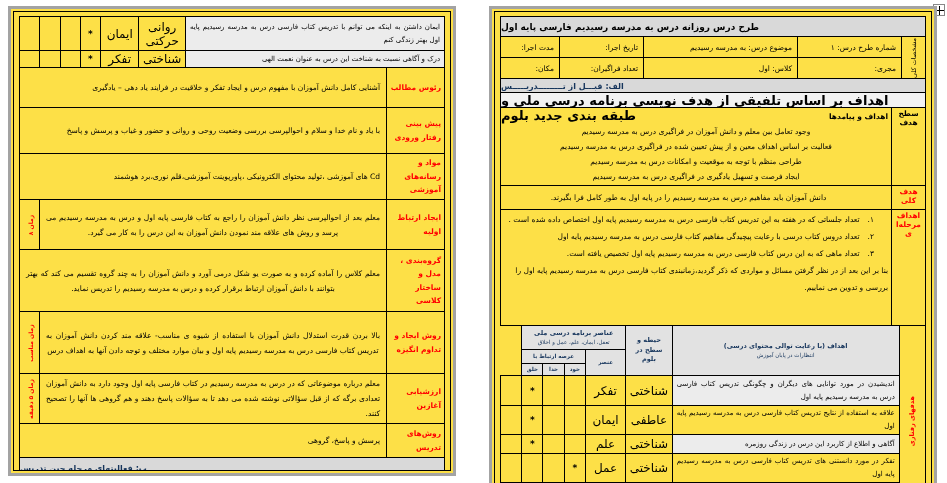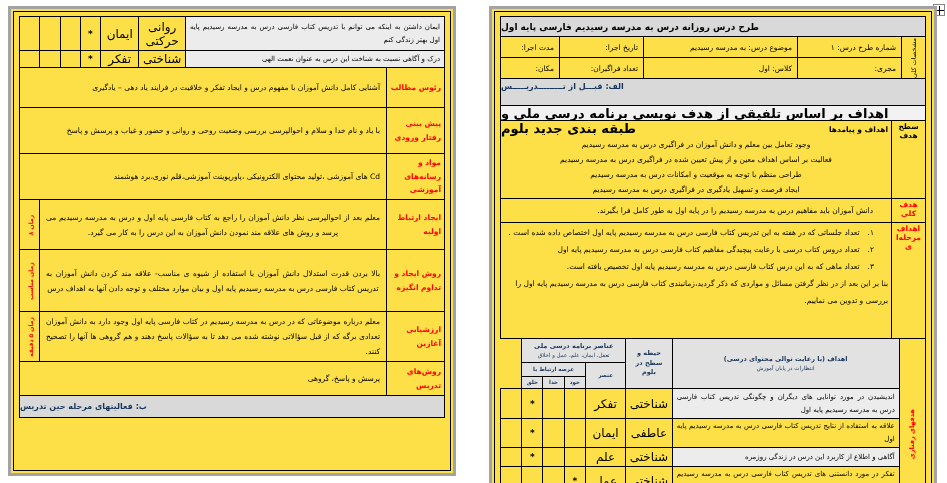--- a/index.html
+++ b/index.html
@@ -16,21 +16,21 @@
   .page-left  { left:8px;  width:448px; height:470px; }
   .stack > * + * { margin-top:-1px; }
 
   
   table { border-collapse:collapse; width:100%; table-layout:fixed; direction:rtl; }
   td { border:1px solid #000; font-size:7.5px; padding:1px 3px; vertical-align:middle; word-wrap:break-word; }
 
   
   .band { border:1px solid #000; text-align:left; font-weight:bold; }
   .band-title { background:#d9d9d9; font-size:9px; line-height:20px; height:21px; }
-  .band-gray  { background:#d9d9d9; color:#17365d; font-size:8px; line-height:15px; height:28px; }
+  .band-gray  { background:#d9d9d9; color:#17365d; font-size:8px; line-height:15px; height:15px; }
   .band-light { background:#f2f2f2; color:#000; font-size:13px; line-height:15px; height:16px; }
   .band-bottom{ background:#d9d9d9; color:#17365d; font-size:8px; line-height:22px; height:23px; }
 
   
   .info-table td { height:21px; font-size:7.5px; text-align:right; padding:1px 5px; }
   td.vcell { position:relative; padding:0; }
   .vtext { position:absolute; left:50%; top:50%;
            transform:translate(-50%,-50%) rotate(-90deg);
            white-space:nowrap; font-size:6.5px; }
 
@@ -121,21 +121,21 @@
           <td>
             <div class="level-head">اهداف و پیامدها</div>
             <div class="level-item">وجود تعامل بین معلم و دانش آموزان در فراگیری درس به مدرسه رسیدیم</div>
             <div class="level-item">فعالیت بر اساس اهداف معین و از پیش تعیین شده در فراگیری درس به مدرسه رسیدیم</div>
             <div class="level-item">طراحی منظم با توجه به موقعیت و امکانات درس به مدرسه رسیدیم</div>
             <div class="level-item">ایجاد فرصت و تسهیل یادگیری در فراگیری درس به مدرسه رسیدیم</div>
           </td>
         </tr>
         <tr style="height:24px">
           <td class="side-label red">هدف کلی</td>
-          <td style="vertical-align:middle; text-align:right; padding-right:18px">دانش آموزان باید مفاهیم درس به مدرسه رسیدیم را در پایه اول به طور کامل فرا بگیرند.</td>
+          <td style="vertical-align:middle; text-align:center; padding-right:18px">دانش آموزان باید مفاهیم درس به مدرسه رسیدیم را در پایه اول به طور کامل فرا بگیرند.</td>
         </tr>
         <tr style="height:116px">
           <td class="side-label red">اهداف مرحله‌ای</td>
           <td>
             <div class="num-item">
               <span>۱.</span>
               <span>تعداد جلساتی که در هفته به این تدریس کتاب فارسی درس به مدرسه رسیدیم پایه اول اختصاص داده شده است .</span>
             </div>
             <div class="num-item">
               <span>۲.</span>
@@ -293,20 +293,24 @@
           <td colspan="2" class="sec-content">Cd های آموزشی ،تولید محتوای الکترونیکی ،پاورپوینت آموزشی،قلم نوری،برد هوشمند</td>
         </tr>
         <tr style="height:50px">
           <td class="sec-label">ایجاد ارتباط اولیه</td>
           <td class="sec-content just">معلم بعد از احوالپرسی نظر دانش آموزان را راجع به کتاب فارسی پایه اول و درس به مدرسه رسیدیم می پرسد و روش های علاقه مند نمودن دانش آموزان به این درس را به کار می گیرد.</td>
           <td class="time-cell">
             <span class="vtext">زمان ۸</span>
           </td>
         </tr>
         <tr style="height:62px">
+          <td class="sec-label">گروه‌بندی ، مدل و ساختار کلاسی</td>
+          <td colspan="2" class="sec-content just">معلم کلاس را آماده کرده و به صورت یو شکل درمی آورد و دانش آموزان را به چند گروه تقسیم می کند که بهتر بتوانند با دانش آموزان ارتباط برقرار کرده و درس به مدرسه رسیدیم را تدریس نماید.</td>
+        </tr>
+        <tr style="height:62px">
           <td class="sec-label">روش ایجاد و تداوم انگیزه</td>
           <td class="sec-content just">بالا بردن قدرت استدلال دانش آموزان با استفاده از شیوه ی مناسب- علاقه مند کردن دانش آموزان به تدریس کتاب فارسی درس به مدرسه رسیدیم پایه اول و بیان موارد مختلف و توجه دادن آنها به اهداف درس</td>
           <td class="time-cell">
             <span class="vtext">زمان مناسب</span>
           </td>
         </tr>
         <tr style="height:46px">
           <td class="sec-label">ارزشیابی آغازین</td>
           <td class="sec-content" style="text-align:justify">معلم درباره موضوعاتی که در درس به مدرسه رسیدیم در کتاب فارسی پایه اول وجود دارد به دانش آموزان تعدادی برگه که از قبل سؤالاتی نوشته شده می دهد تا به سؤالات پاسخ دهند و هم گروهی ها آنها را تصحیح کنند.</td>
           <td class="time-cell">

